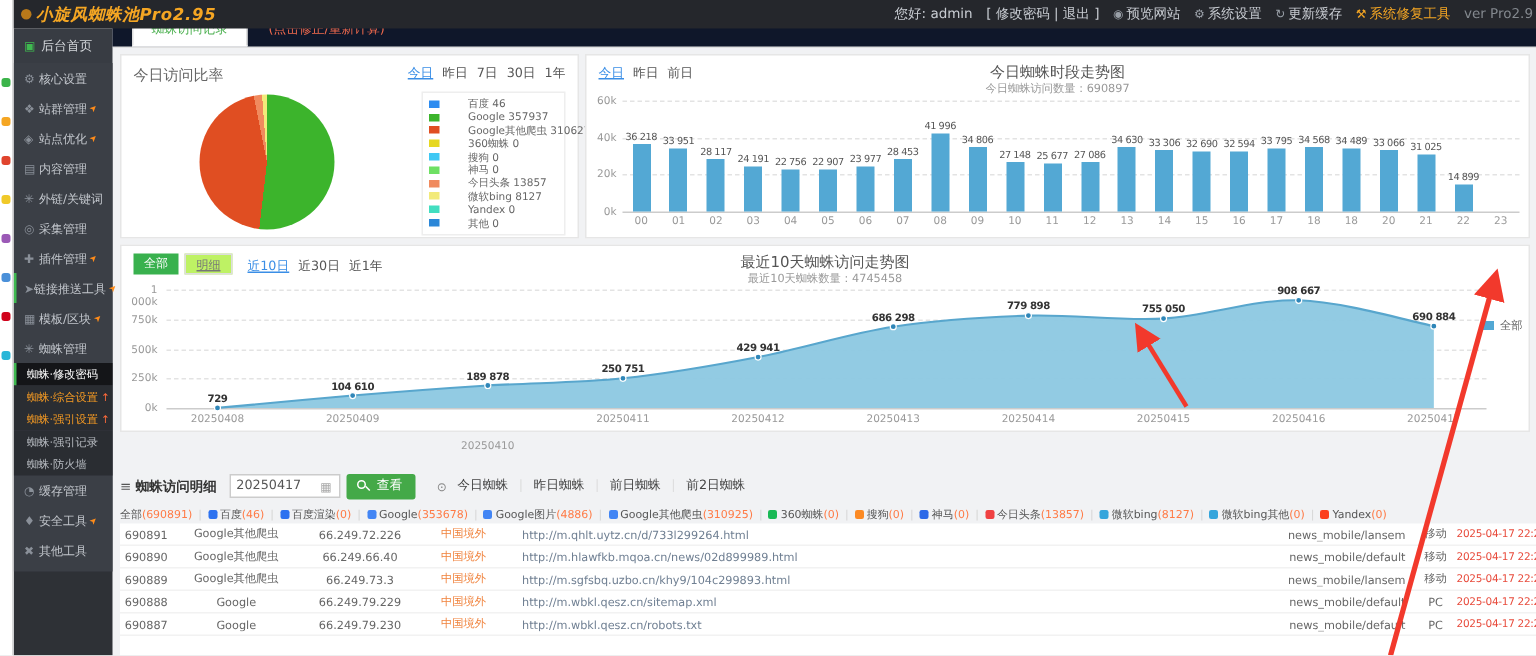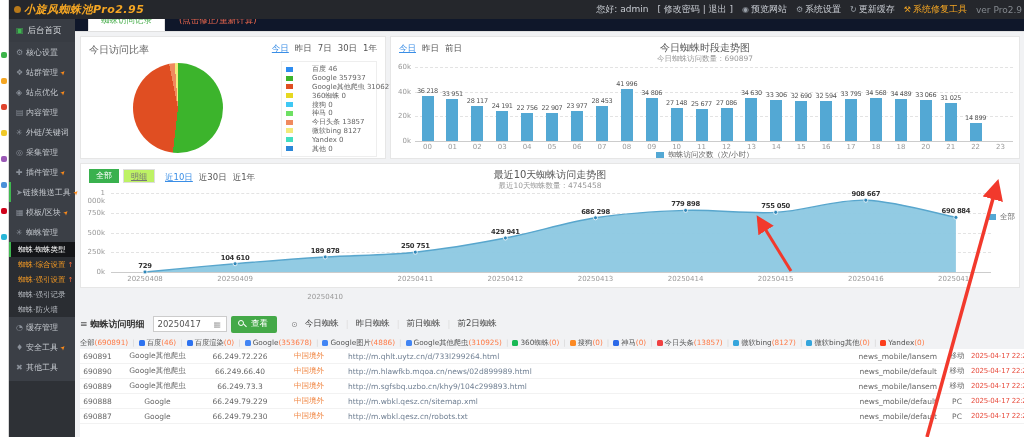--- a/index.html
+++ b/index.html
@@ -213,21 +213,21 @@
         <div class="mi">
           <span class="ic">▦</span>
           <span>模板/区块</span>
           <span class="rocket">➤</span>
         </div>
         <div class="mi">
           <span class="ic">✳</span>
           <span>蜘蛛管理</span>
         </div>
         <div class="mi sub active">
-          <span>蜘蛛·蜘蛛类型</span>
+          <span>蜘蛛·修改密码</span>
         </div>
         <div class="mi sub orange">
           <span>蜘蛛·综合设置</span>
           <span class="up">↑</span>
         </div>
         <div class="mi sub orange">
           <span>蜘蛛·强引设置</span>
           <span class="up">↑</span>
         </div>
         <div class="mi sub">
@@ -387,24 +387,20 @@
         <div class="bar-val" style="left: 521.8px; top: 54.2px;">33 066</div>
         <div class="xlab" style="left: 524.8px; top: 106px;">20</div>
         <div class="bar" style="left: 553.7px; width: 12px; top: 65.7px; height: 38.3px; background: rgb(83, 168, 212);"></div>
         <div class="bar-val" style="left: 546.7px; top: 56.7px;">31 025</div>
         <div class="xlab" style="left: 549.7px; top: 106px;">21</div>
         <div class="bar" style="left: 578.6px; width: 12px; top: 85.6px; height: 18.4px; background: rgb(83, 168, 212);"></div>
         <div class="bar-val" style="left: 571.6px; top: 76.6px;">14 899</div>
         <div class="xlab" style="left: 574.6px; top: 106px;">22</div>
         <div class="xlab" style="left: 599.5px; top: 106px;">23</div>
       </div>
-    <div class="chart-legend" style="left:0; right:0; top:113px; justify-content:center;">
-      <span class="sq"></span>
-      <span>蜘蛛访问次数（次/小时）</span>
-    </div>
   </div>
 
   <div class="panel area-panel">
     <span class="seg-btn seg-on" style="left:8px;">全部</span>
     <span class="seg-btn seg-off" style="left:42px;">明细</span>
     <div class="range-links" style="left:84px; top:8px;" id="areaLinks">
         <span class="rl on">近10日</span>
         <span class="rl">近30日</span>
         <span class="rl">近1年</span>
       </div>

